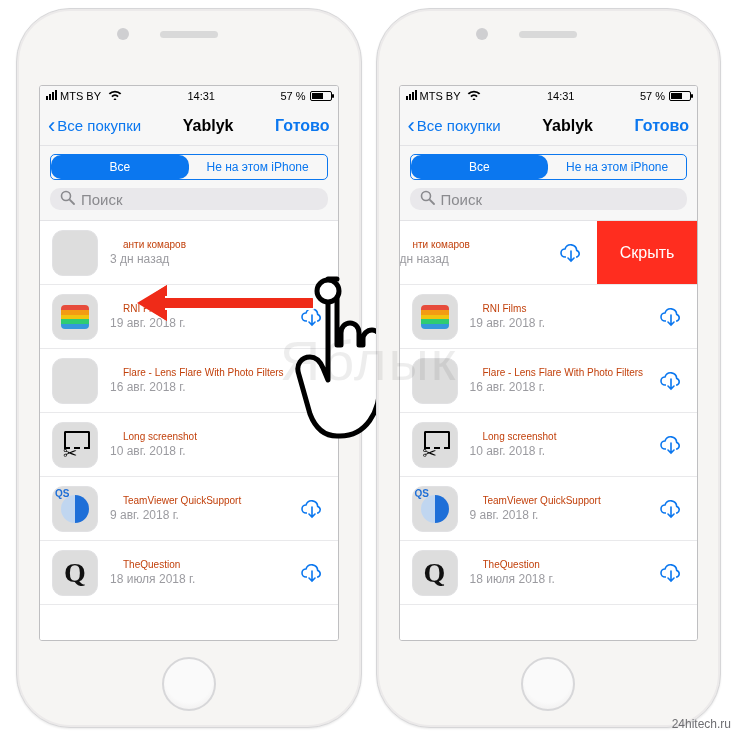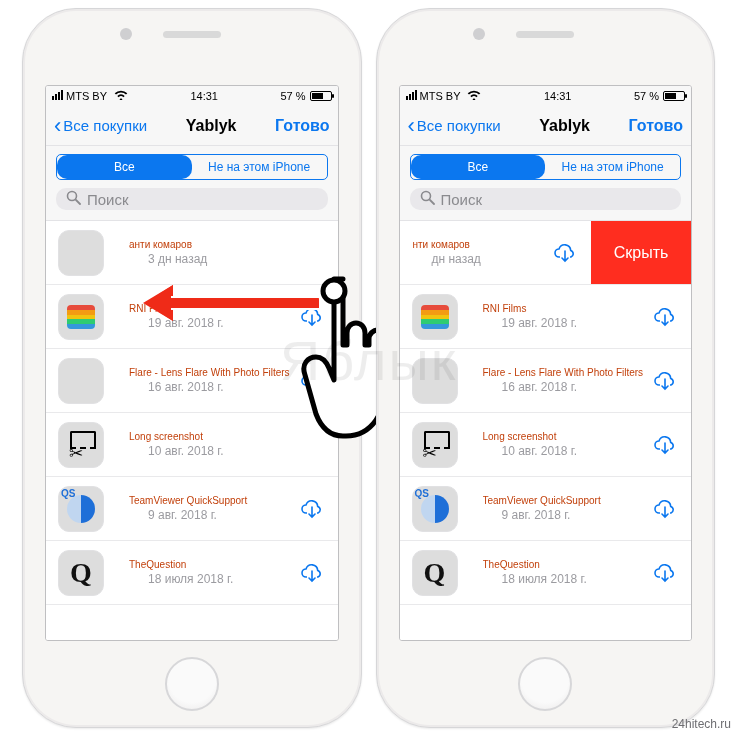--- a/index.html
+++ b/index.html
@@ -1,18 +1,18 @@
 <!DOCTYPE html>
 <html><head>
 <meta charset="utf-8">
 <style>
   * { box-sizing: border-box; margin: 0; padding: 0; font-family: -apple-system, "Helvetica Neue", Arial, sans-serif; }
   body { width: 737px; height: 742px; background: #fff; position: relative; }
 
-  .stage { display: flex; gap: 14px; padding: 8px 22px; justify-content: center; align-items: flex-start; }
+  .stage { display: flex; gap: 14px; padding: 8px 16px; justify-content: center; align-items: flex-start; }
 
   .phone {
     width: 354px; height: 720px; background: #f6f5f3;
     border-radius: 54px; border: 1px solid #d6d6d8;
     box-shadow: 0 1px 2px rgba(0,0,0,.08), inset 0 0 0 2px #eceaea;
     position: relative; display: flex; flex-direction: column; align-items: center;
   }
   .phone::before {
     content: ""; position: absolute; top: 22px; left: 50%; transform: translateX(-50%);
     width: 58px; height: 7px; background: #d9d9d9; border-radius: 4px;
@@ -87,21 +87,21 @@
     background: #fff;
   }
   .row .icon {
     width: 46px; height: 46px; border-radius: 11px; flex: 0 0 46px;
     margin-right: 12px; background: #ddd; border: 1px solid #e1e1e3;
     background-size: cover; position: relative; overflow: hidden;
   }
   .row .txt { flex: 1; min-width: 0; }
   .row .name { font-size: 10px; color: #c2410c; white-space: nowrap; overflow: hidden; text-overflow: ellipsis; margin-left: 13px; }
   .row .name.two { white-space: normal; line-height: 1.15; }
-  .row .date { font-size: 12px; color: #9b9ba0; margin-top: 2px; margin-left: 32px; }
+  .row .date { font-size: 12px; color: #9b9ba0; margin-top: 2px; }
   .cloud {
     width: 28px; color: #0b77ef; flex: 0 0 28px; display: flex; align-items: center; justify-content: center;
     cursor: pointer;
   }
 
   
   .ic-anti { background: radial-gradient(circle at 45% 55%, #072b3d 0%, #0a4662 40%, #173d4f 60%, #e9792a 82%, #f4b36a 100%); }
   .ic-rni { background: #111; }
   .ic-rni::before {
     content:""; position:absolute; left:8px; top:10px; right:8px; bottom:10px;

